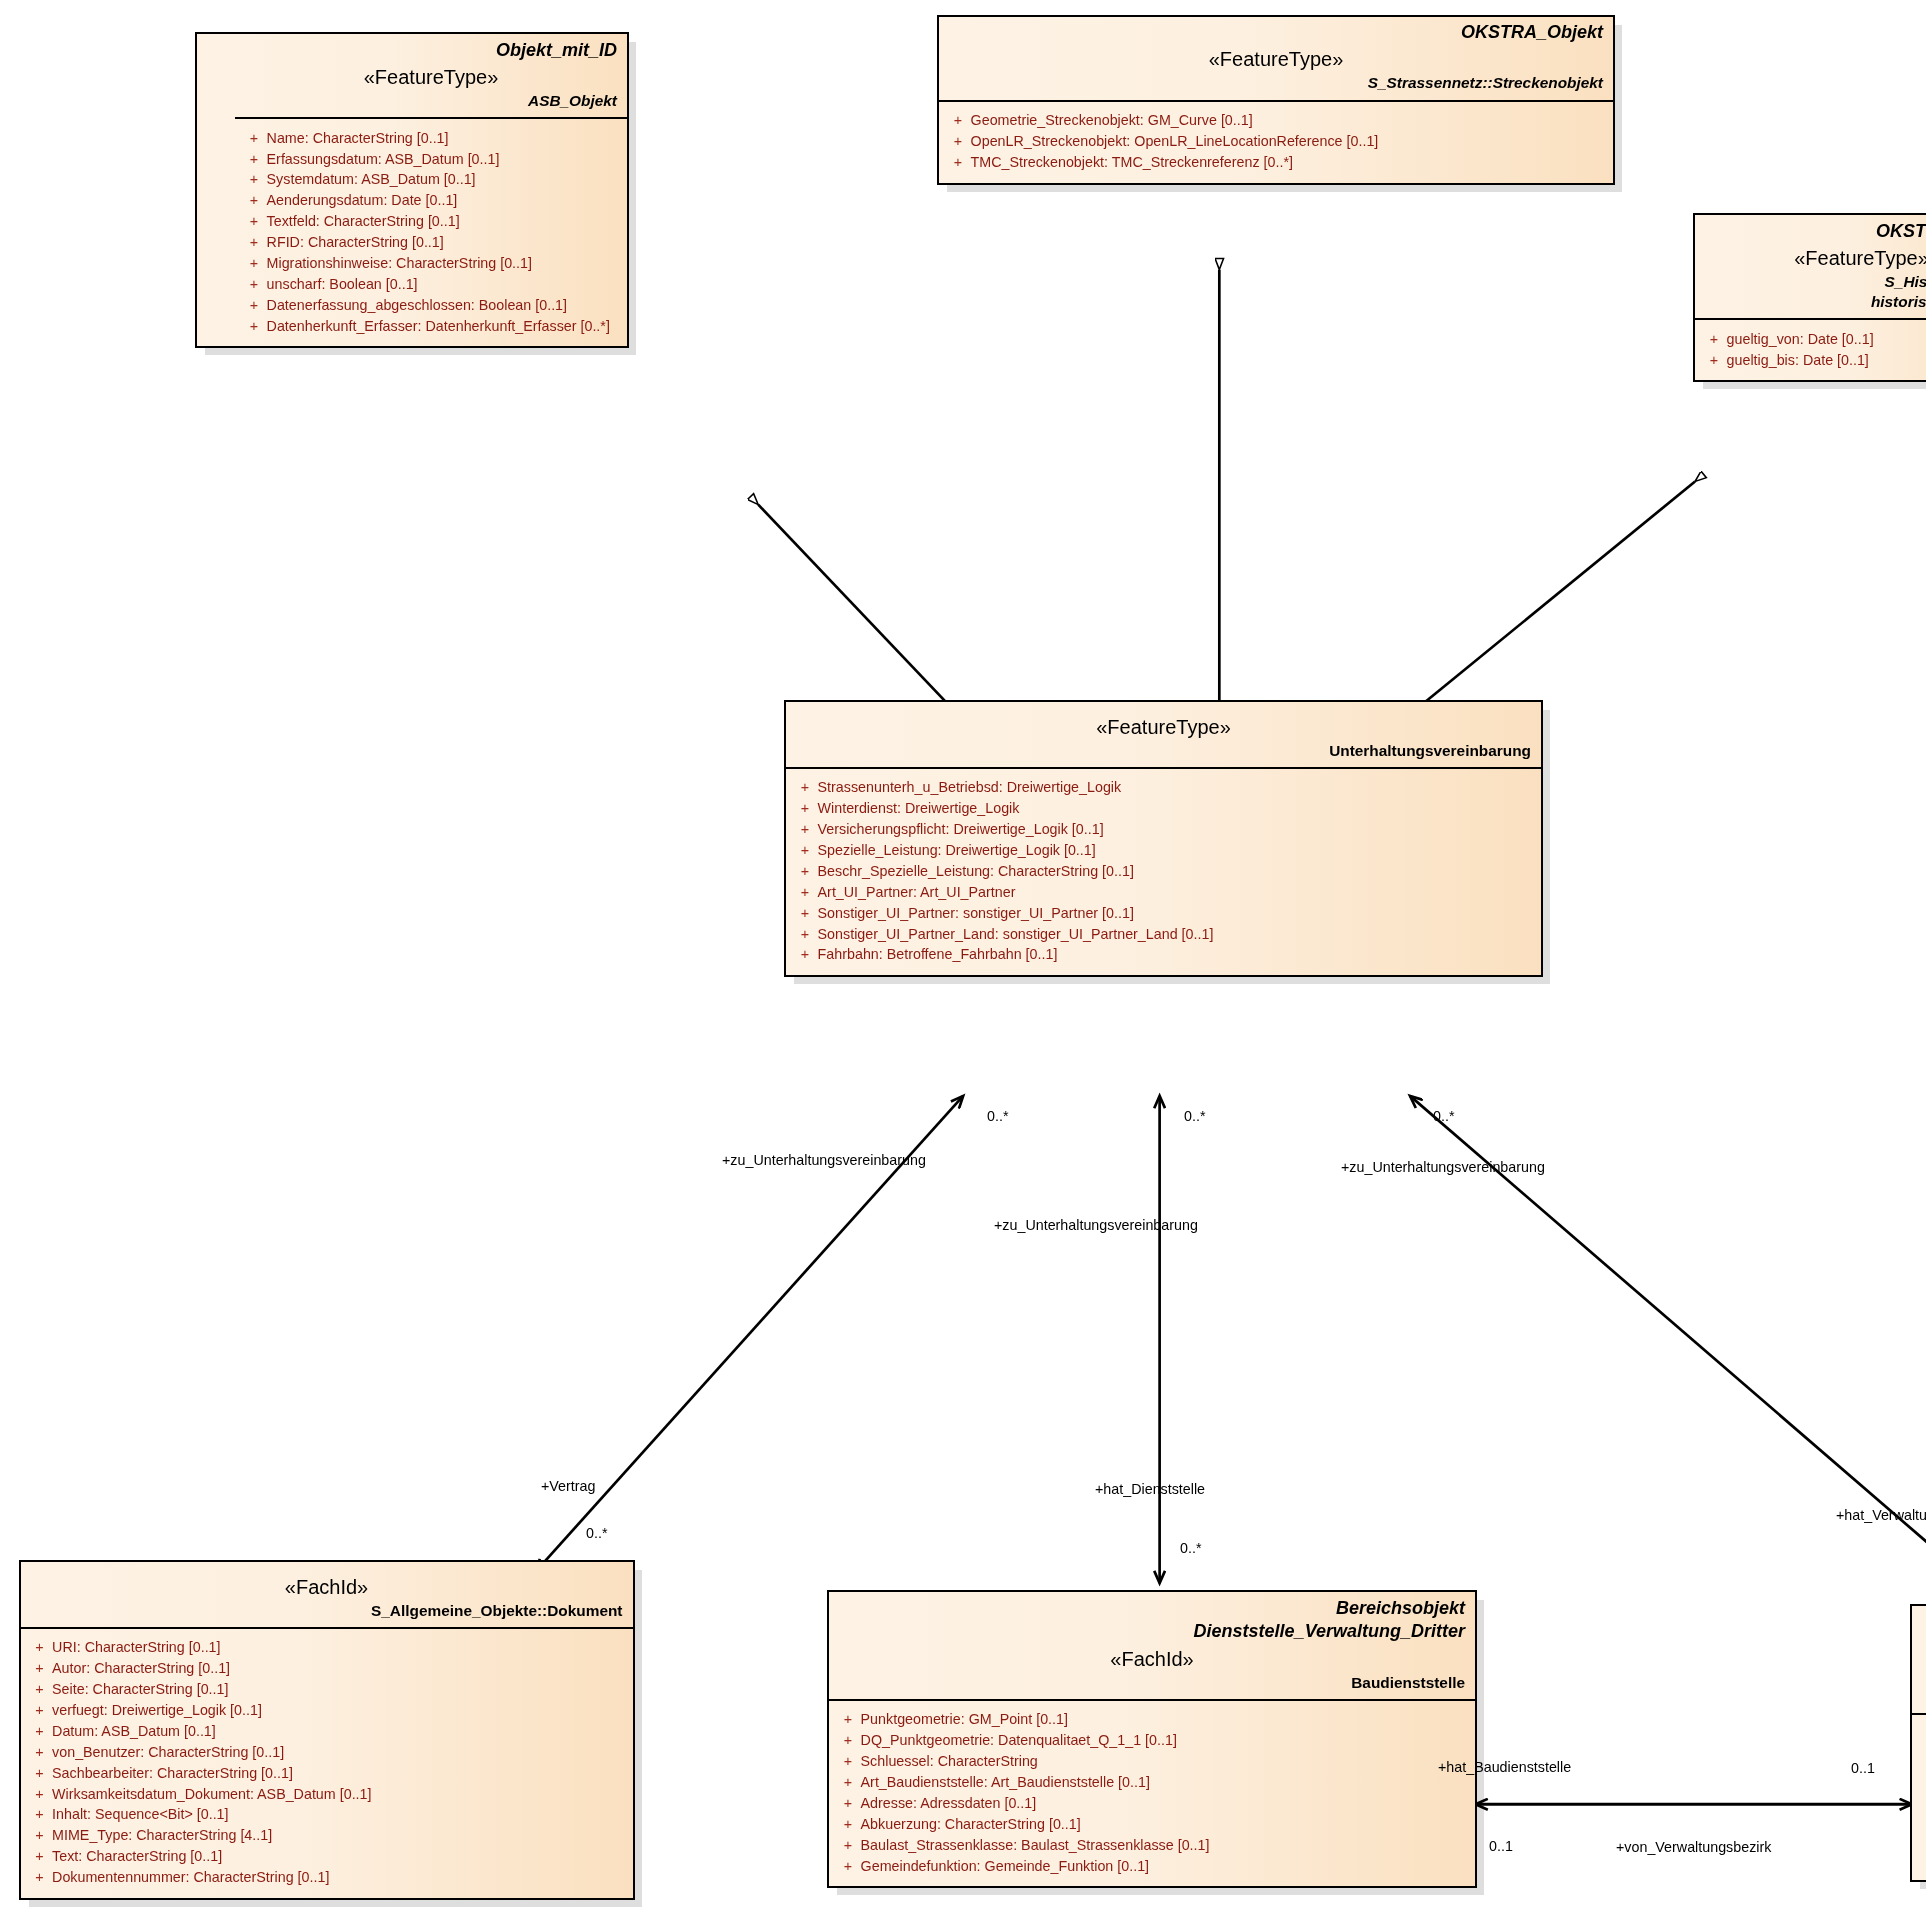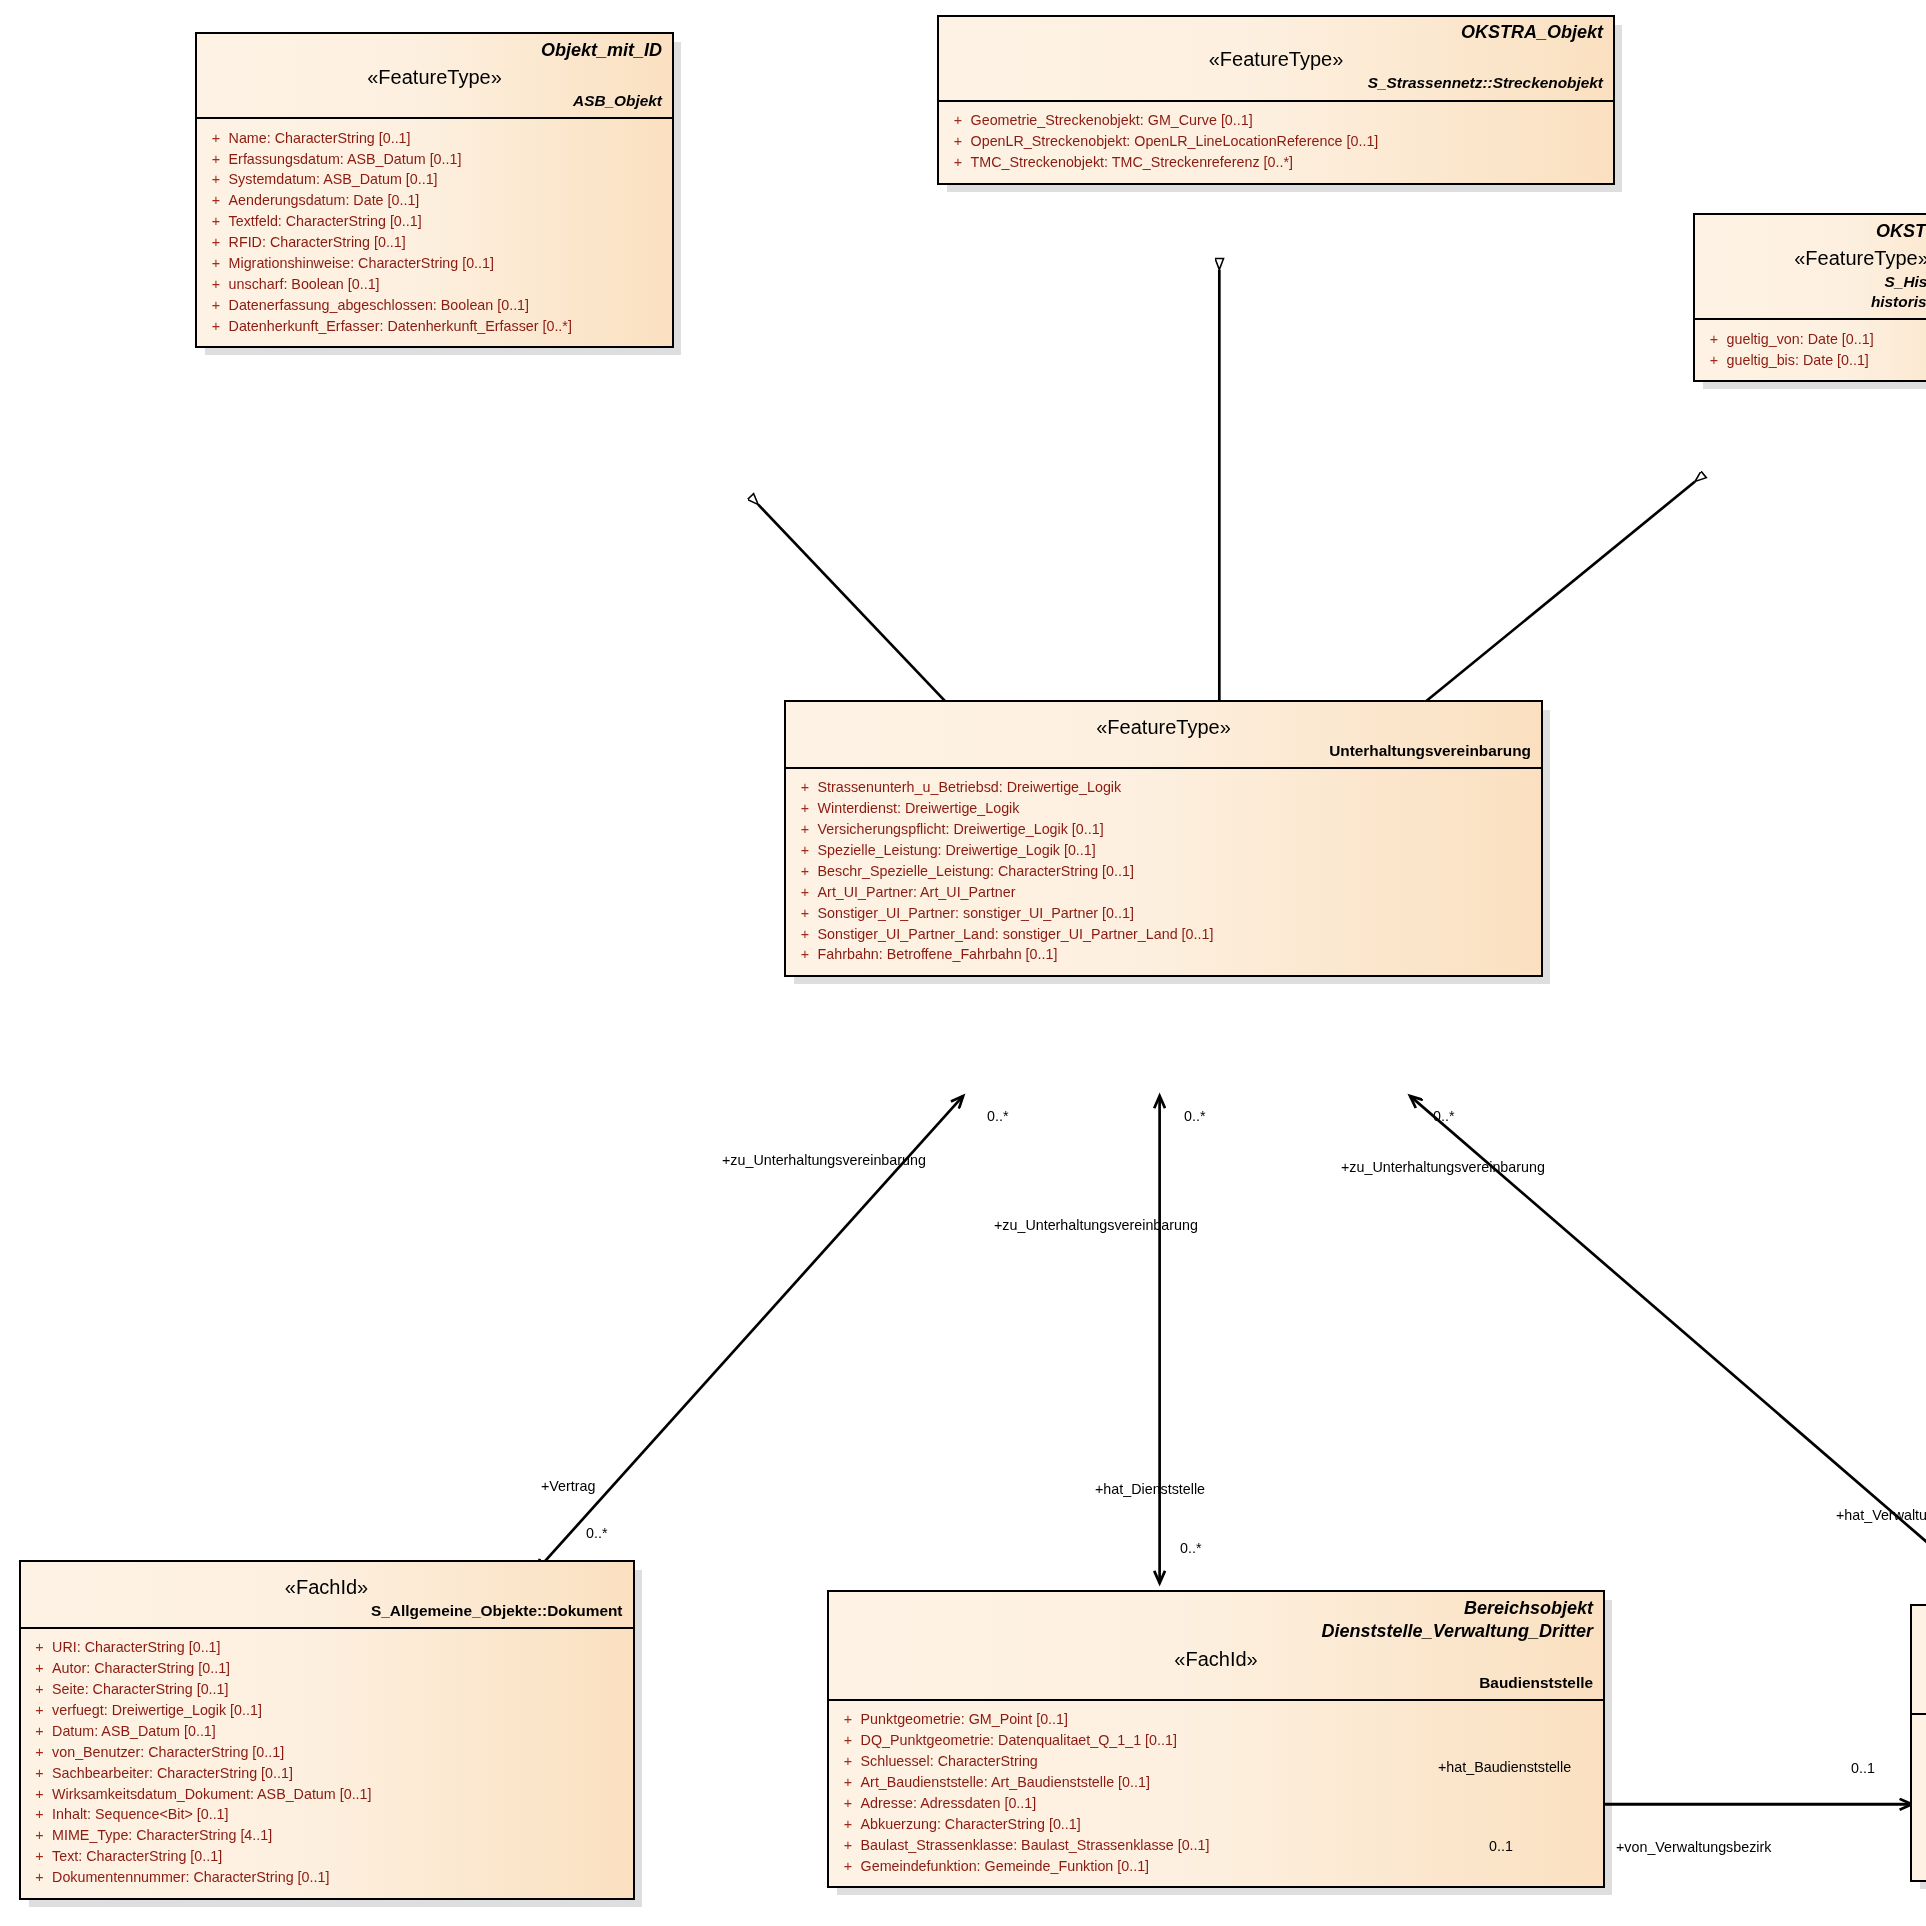--- a/index.html
+++ b/index.html
@@ -132,21 +132,21 @@
 
     <g>
       <line x1="3660" y1="2845" x2="5160" y2="4140" stroke="#000000" stroke-width="7" marker-start="url(#openArrowRev)" marker-end="url(#openArrow)"></line>
     </g>
 
     <g>
       <line x1="3830" y1="4684" x2="4963" y2="4684" stroke="#000000" stroke-width="8" marker-start="url(#openArrowRev)" marker-end="url(#openArrow)"></line>
     </g>
   </svg>
 
-  <div class="uml-class" style="left:195px; top:32px; width:479px;">
+  <div class="uml-class" style="left:195px; top:32px; width:434px;padding-left:38px;">
     <div class="uml-head">
       <div class="tagline">Objekt_mit_ID</div>
       <div class="stereotype">«FeatureType»</div>
       <div class="classname abstract">ASB_Objekt</div>
     </div>
     <div class="uml-attrs">
       <div class="attr">
           <span class="vis">+</span>
           <span class="sig">Name: CharacterString [0..1]</span>
         </div>
@@ -325,21 +325,21 @@
           <span class="vis">+</span>
           <span class="sig">Text: CharacterString [0..1]</span>
         </div>
       <div class="attr">
           <span class="vis">+</span>
           <span class="sig">Dokumentennummer: CharacterString [0..1]</span>
         </div>
     </div>
   </div>
 
-  <div class="uml-class" style="left:827px; top:1590px; width:778px;">
+  <div class="uml-class" style="left:827px; top:1590px; width:650px;">
     <div class="uml-head">
       <div class="tagline">Bereichsobjekt</div>
       <div class="tagline">Dienststelle_Verwaltung_Dritter</div>
       <div class="stereotype">«FachId»</div>
       <div class="classname">Baudienststelle</div>
     </div>
     <div class="uml-attrs">
       <div class="attr">
           <span class="vis">+</span>
           <span class="sig">Punktgeometrie: GM_Point [0..1]</span>

